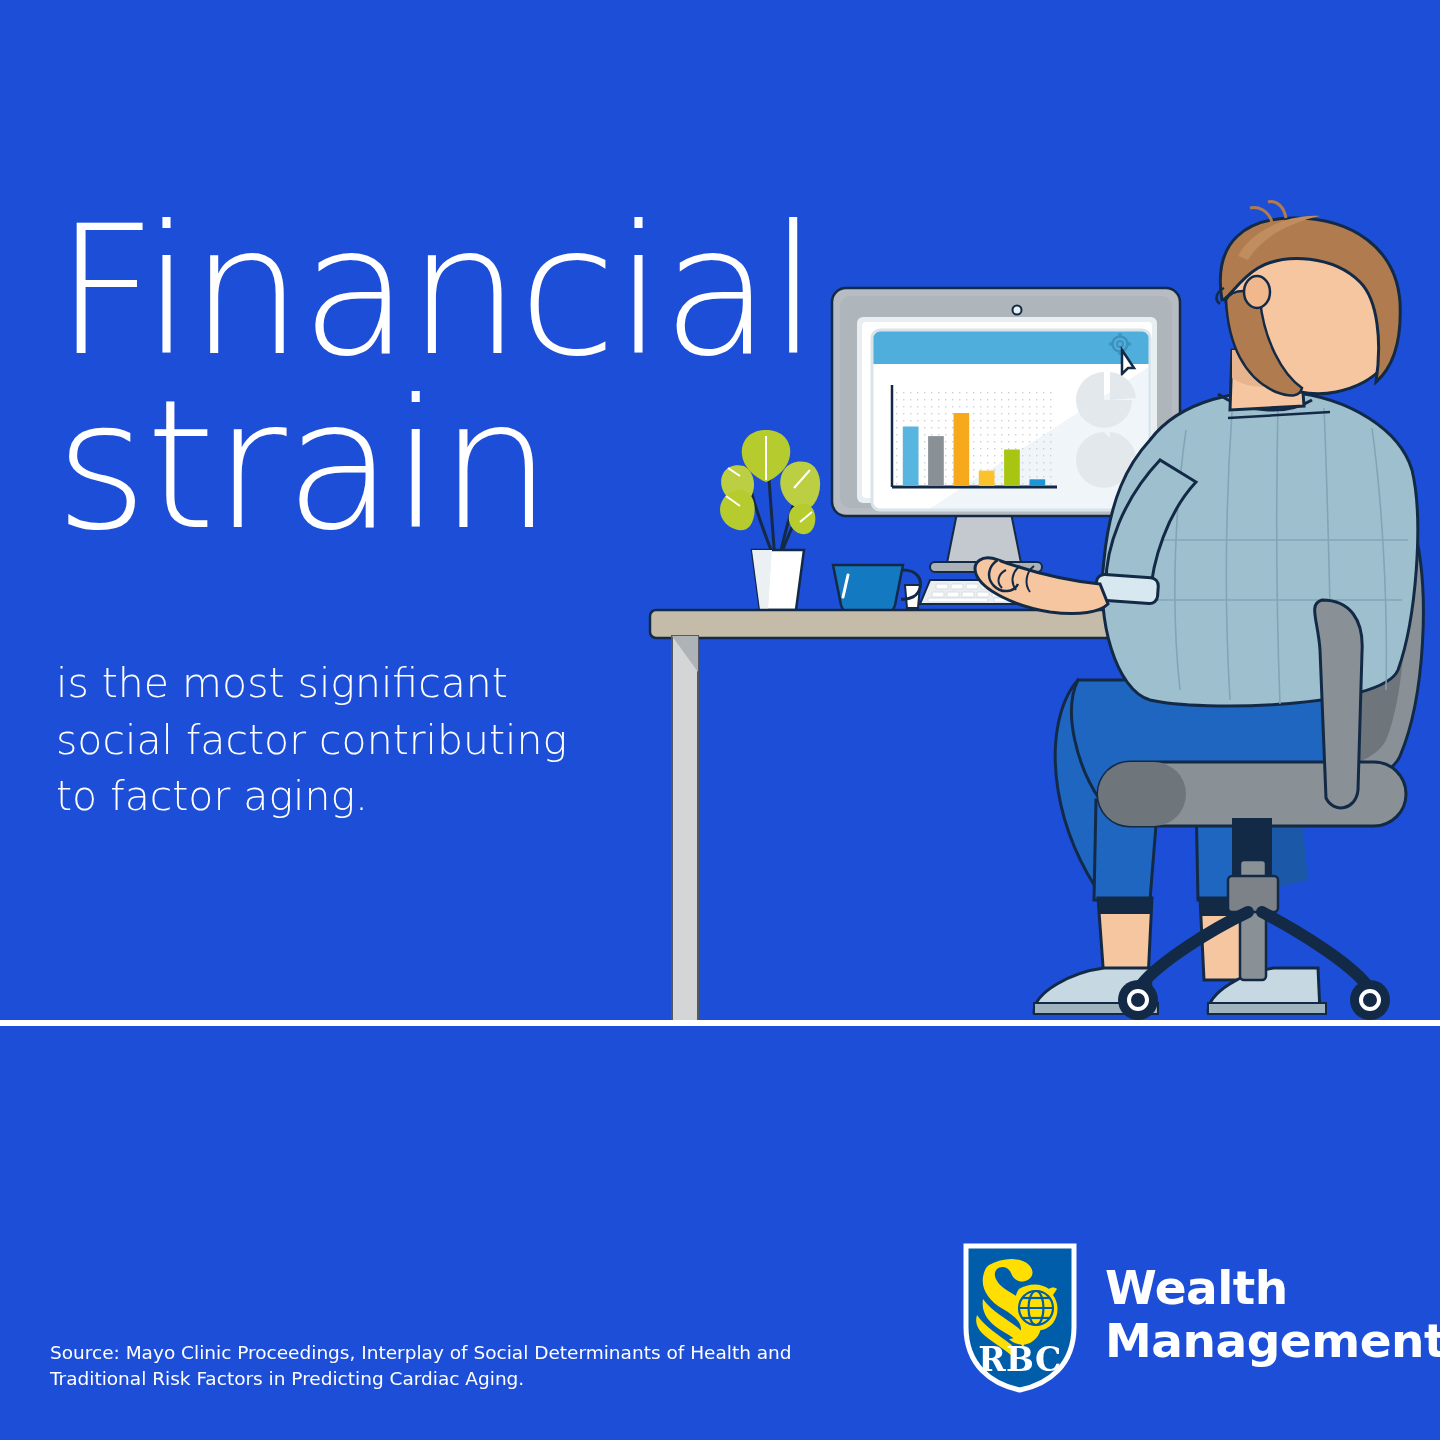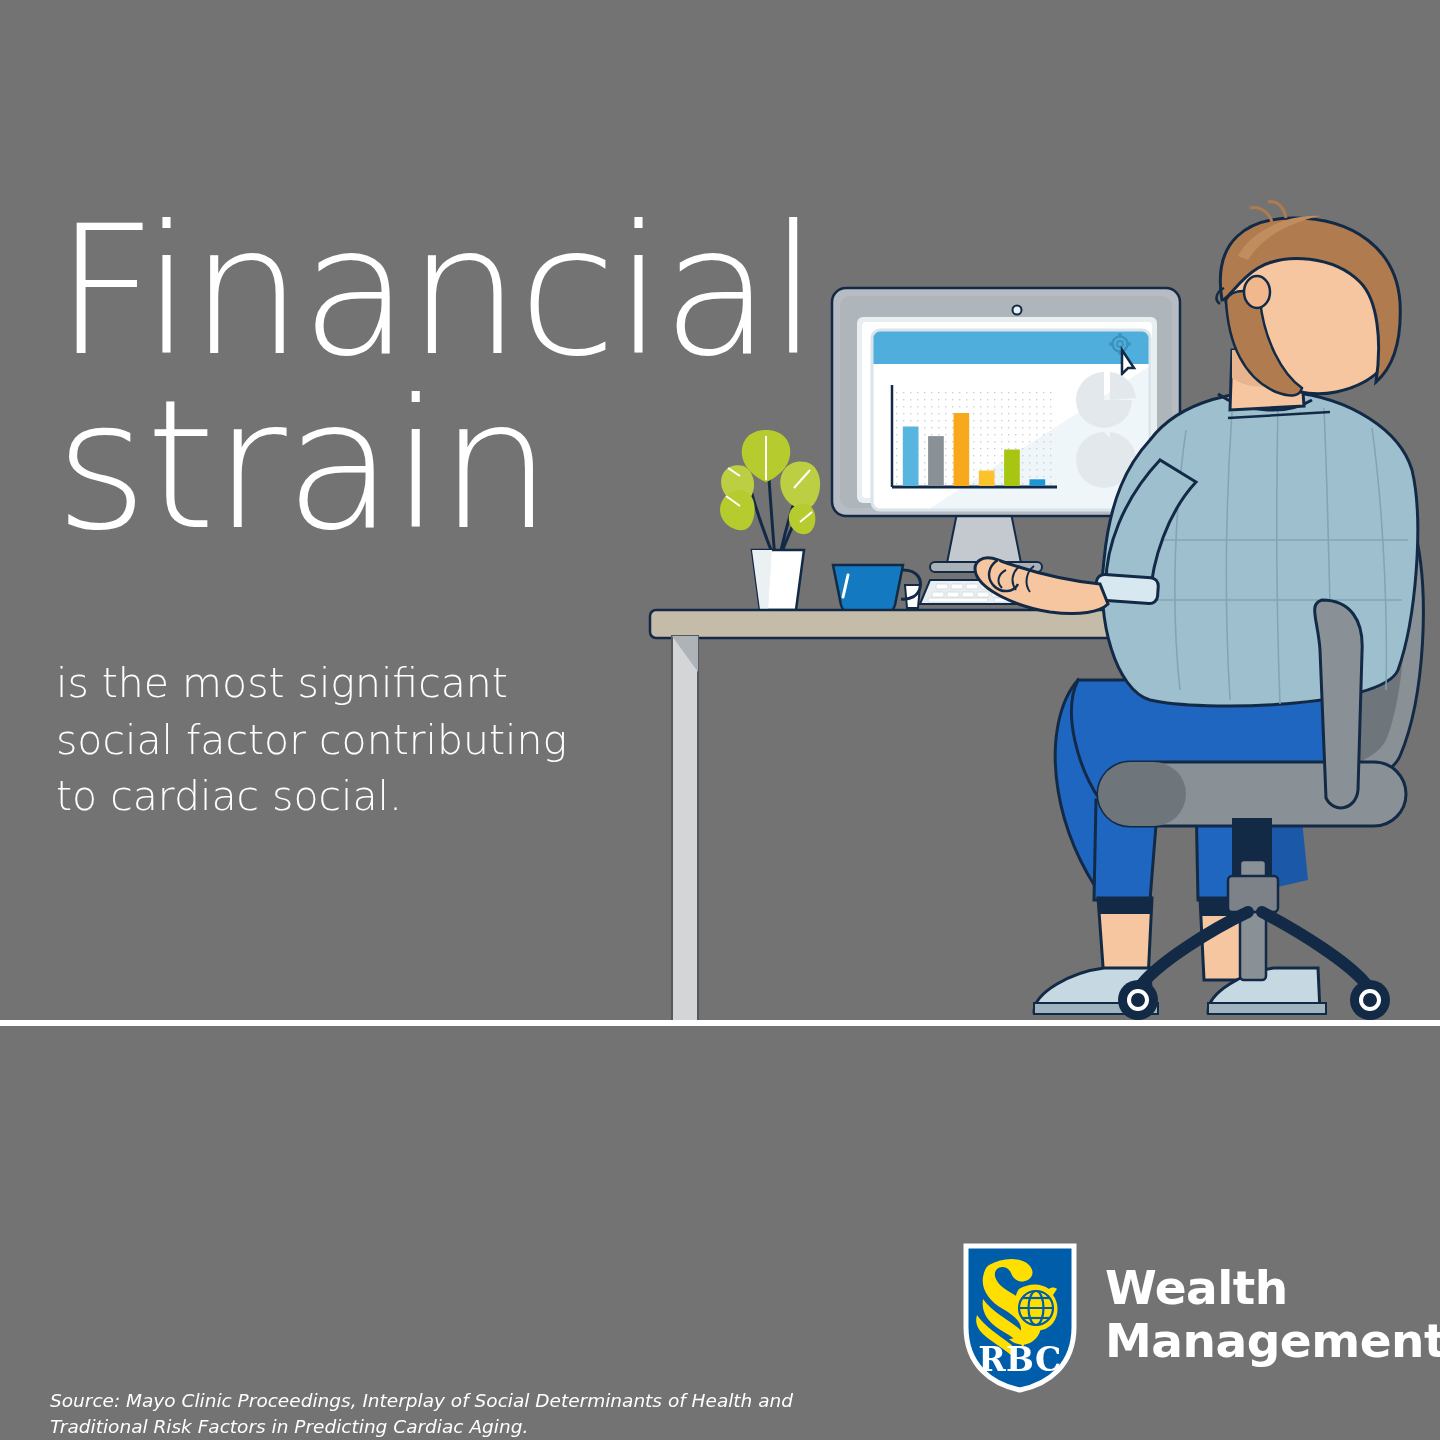--- a/index.html
+++ b/index.html
@@ -1,21 +1,21 @@
 <!DOCTYPE html>
 <html><head>
 <meta charset="utf-8">
 <style>
   html,body{margin:0;padding:0;}
   body{
     width:1440px;height:1440px;overflow:hidden;
     background:#5badE2;
     font-family:"Liberation Sans", sans-serif;
   }
-  #stage{position:relative;width:1440px;height:1440px;background:#737373;overflow:hidden;}
+  #stage{position:relative;width:1440px;height:1440px;background:#1d4ed8;overflow:hidden;}
 
   
   .divider{position:absolute;left:0;top:1020px;width:1440px;height:6px;background:#ffffff;}
 
   
   .headline{
     position:absolute;left:55px;top:205px;width:820px;
     color:#ffffff;
     font-family:"DejaVu Sans", sans-serif;
     font-weight:300;
@@ -27,28 +27,27 @@
   .subhead{
     position:absolute;left:56px;top:655px;width:560px;
     color:#ffffff;
     font-family:"DejaVu Sans", sans-serif;
     font-weight:300;
     font-size:41px;
     line-height:1.38;
     white-space:pre-line;
   }
   .source{
-    position:absolute;left:50px;top:1388px;width:780px;
+    position:absolute;left:50px;top:1340px;width:780px;
     color:#ffffff;
     font-family:"DejaVu Sans", sans-serif;
     font-weight:400;
     font-size:18.5px;
     line-height:1.42;
     white-space:pre-line;
-    font-style:italic;
   }
 
   
   .logo-wrap{position:absolute;left:963px;top:1243px;display:flex;align-items:center;gap:28px;}
   .wm-text{
     color:#ffffff;
     font-family:"DejaVu Sans", sans-serif;
     font-weight:bold;
     font-size:47px;
     line-height:1.12;
@@ -606,21 +605,21 @@
       <circle cx="1370" cy="1000" r="9" fill="none" stroke="#ffffff" stroke-width="4"></circle>
     </g>
   </svg>
 
   <div class="divider"></div>
 
   <div class="headline">Financial
 strain</div>
   <div class="subhead">is the most significant
 social factor contributing
-to cardiac social.</div>
+to factor aging.</div>
   <div class="source">Source: Mayo Clinic Proceedings, Interplay of Social Determinants of Health and
 Traditional Risk Factors in Predicting Cardiac Aging.</div>
 
   <div class="logo-wrap">
     <svg width="114" height="150" viewBox="0 0 114 150">
       <path d="M3 3 L111 3 L111 84 C111 122 86 141 57 147 C28 141 3 122 3 84 Z" fill="#005DAA" stroke="#ffffff" stroke-width="5"></path>
 
       <g fill="#FEDF01">
         <path d="M26 22 C 40 14 58 14 66 22 C 72 28 70 36 62 38 C 56 40 50 36 48 30 C 46 24 38 22 34 26 C 29 31 33 40 42 46 C 58 56 70 62 76 74 C 80 82 78 92 70 98 C 62 104 52 102 46 96 C 52 96 58 92 58 86 C 58 78 50 72 40 66 C 26 58 18 46 20 34 C 21 28 23 24 26 22 Z"></path>
         <path d="M20 56 C 28 68 44 76 54 84 C 62 90 64 98 60 104 C 56 98 46 92 36 86 C 24 78 18 68 20 56 Z"></path>

